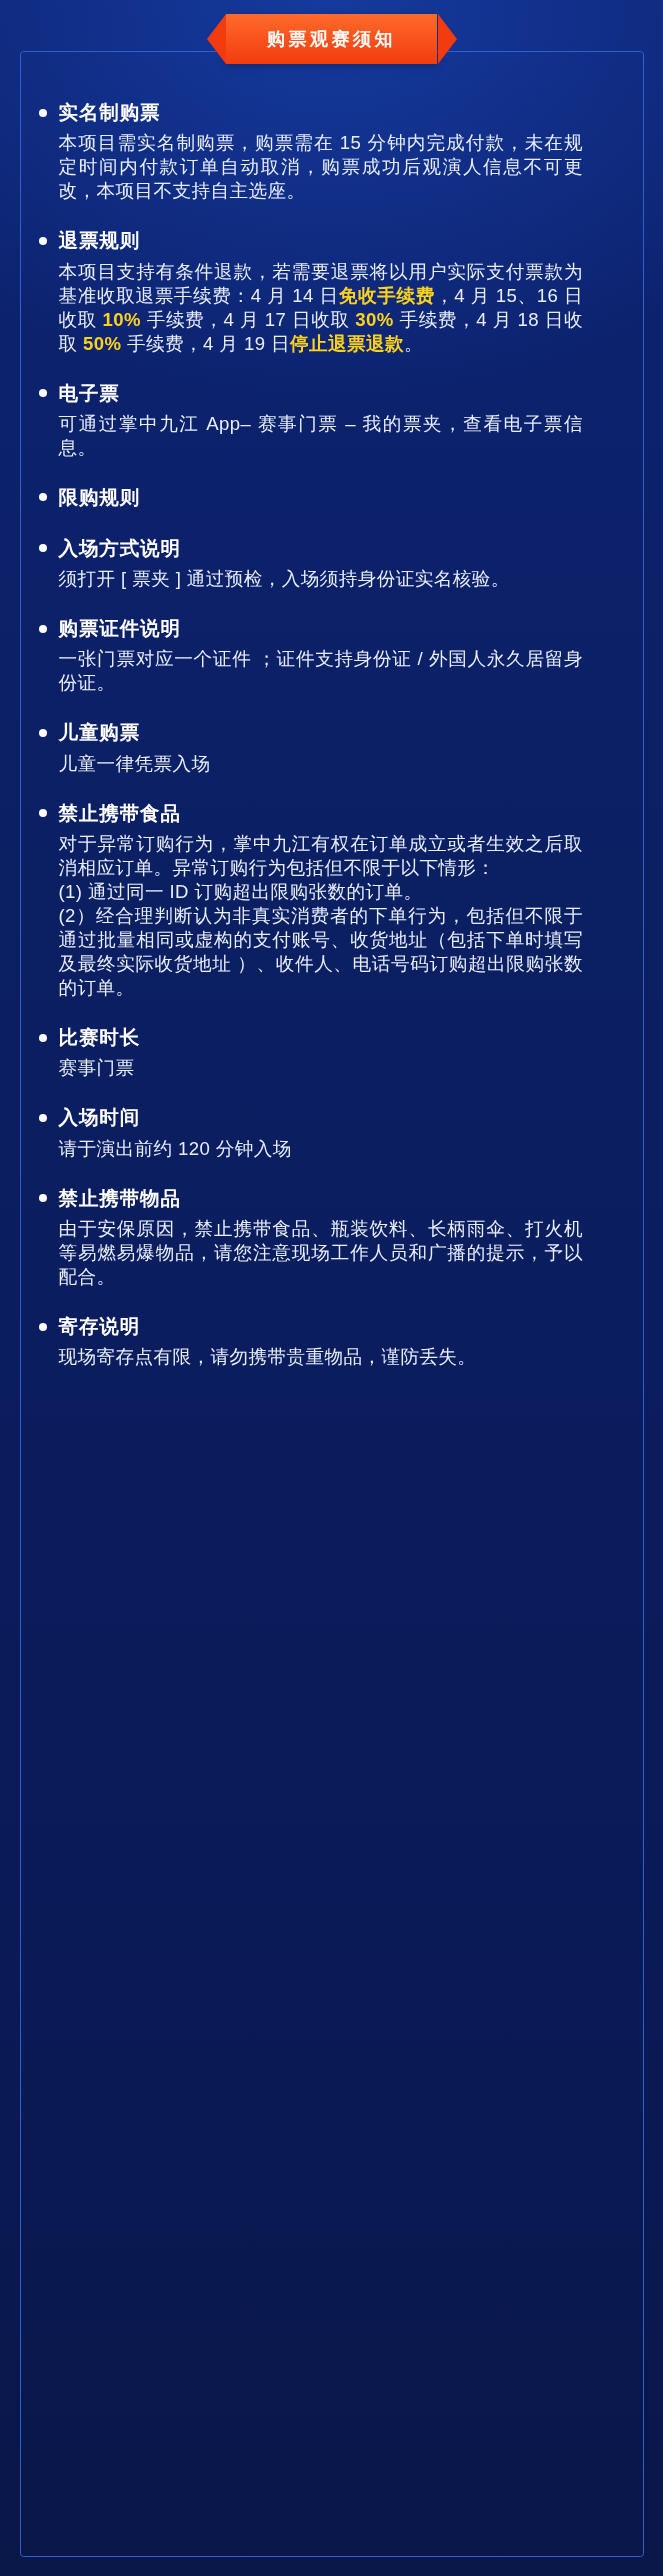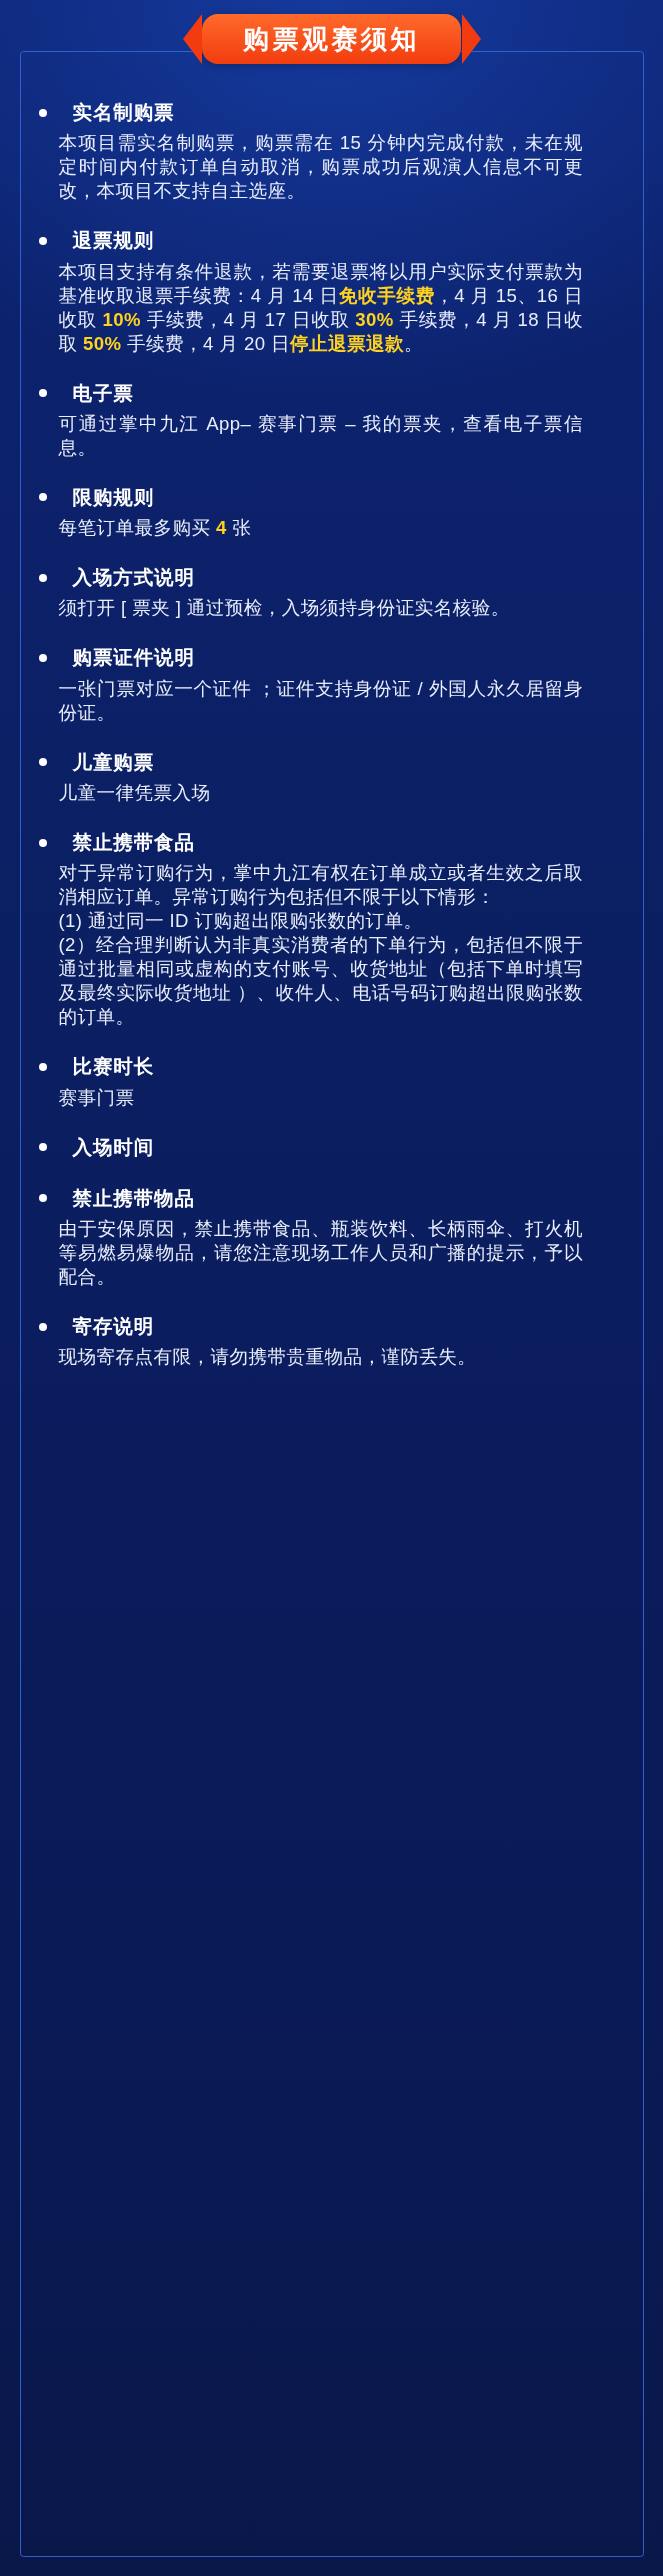--- a/index.html
+++ b/index.html
@@ -46,25 +46,24 @@
   }
   .ribbon {
     position: relative;
     height: 50px;
     display: flex;
     align-items: center;
     justify-content: center;
     padding: 0 41px;
     background: linear-gradient(180deg, #ff6a2a 0%, #f23c0f 100%);
     color: #ffffff;
-    font-size: 26px;
+    font-size: 18px;
     font-weight: bold;
     letter-spacing: 3.5px;
     box-shadow: 0 1.8px 8.9px rgba(0,0,0,.25);
-    border-radius: 16px;
   }
   .ribbon::before,
   .ribbon::after {
     content: "";
     position: absolute;
     top: 0;
     width: 0;
     height: 0;
     border-top: 25px solid transparent;
     border-bottom: 25px solid transparent;
@@ -95,21 +94,20 @@
   .section {
     margin-bottom: 23px;
   }
   .section:last-child {
     margin-bottom: 12px;
   }
   .sec-head {
     display: flex;
     align-items: flex-start;
     margin-bottom: 5.3px;
-    gap: 14px;
   }
   .bullet {
     width: 8px;
     height: 8px;
     border-radius: 50%;
     background: #ffffff;
     margin-top: 10.6px;
     margin-right: 11.5px;
     flex: 0 0 auto;
   }
@@ -157,39 +155,36 @@
         <div class="sec-body">
           <p><span>本项目需实名制购票，购票需在 15 分钟内完成付款，未在规定时间内付款订单自动取消，购票成功后观演人信息不可更改，本项目不支持自主选座。</span></p>
         </div>
       </div>
       <div class="section">
         <div class="sec-head">
           <span class="bullet"></span>
           <div class="sec-title">退票规则</div>
         </div>
         <div class="sec-body">
-          <p><span>本项目支持有条件退款，若需要退票将以用户实际支付票款为基准收取退票手续费：4 月 14 日</span><span class="hl">免收手续费</span><span>，4 月 15、16 日收取 </span><span class="hl">10%</span><span> 手续费，4 月 17 日收取 </span><span class="hl">30%</span><span> 手续费，4 月 18 日收取 </span><span class="hl">50%</span><span> 手续费，4 月 20 日</span><span class="hl">停止退票退款</span><span>。</span></p>
+          <p><span>本项目支持有条件退款，若需要退票将以用户实际支付票款为基准收取退票手续费：4 月 14 日</span><span class="hl">免收手续费</span><span>，4 月 15、16 日收取 </span><span class="hl">10%</span><span> 手续费，4 月 17 日收取 </span><span class="hl">30%</span><span> 手续费，4 月 18 日收取 </span><span class="hl">50%</span><span> 手续费，4 月 19 日</span><span class="hl">停止退票退款</span><span>。</span></p>
         </div>
       </div>
       <div class="section">
         <div class="sec-head">
           <span class="bullet"></span>
           <div class="sec-title">电子票</div>
         </div>
         <div class="sec-body">
           <p><span>可通过掌中九江 App– 赛事门票 – 我的票夹，查看电子票信息。</span></p>
         </div>
       </div>
       <div class="section">
         <div class="sec-head">
           <span class="bullet"></span>
           <div class="sec-title">限购规则</div>
-        </div>
-        <div class="sec-body">
-          <p><span>每笔订单最多购买 </span><span class="hl">4</span><span> 张</span></p>
         </div>
       </div>
       <div class="section">
         <div class="sec-head">
           <span class="bullet"></span>
           <div class="sec-title">入场方式说明</div>
         </div>
         <div class="sec-body">
           <p><span>须打开 [ 票夹 ] 通过预检，入场须持身份证实名核验。</span></p>
         </div>
@@ -230,20 +225,23 @@
         </div>
         <div class="sec-body">
           <p><span>赛事门票</span></p>
         </div>
       </div>
       <div class="section">
         <div class="sec-head">
           <span class="bullet"></span>
           <div class="sec-title">入场时间</div>
         </div>
+        <div class="sec-body">
+          <p><span>请于演出前约 120 分钟入场</span></p>
+        </div>
       </div>
       <div class="section">
         <div class="sec-head">
           <span class="bullet"></span>
           <div class="sec-title">禁止携带物品</div>
         </div>
         <div class="sec-body">
           <p><span>由于安保原因，禁止携带食品、瓶装饮料、长柄雨伞、打火机等易燃易爆物品，请您注意现场工作人员和广播的提示，予以配合。</span></p>
         </div>
       </div>

